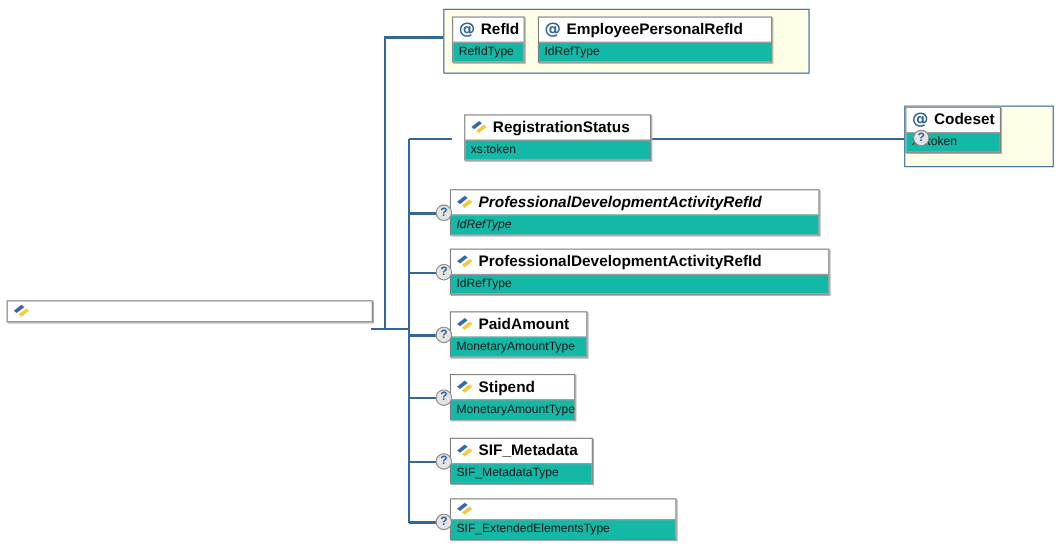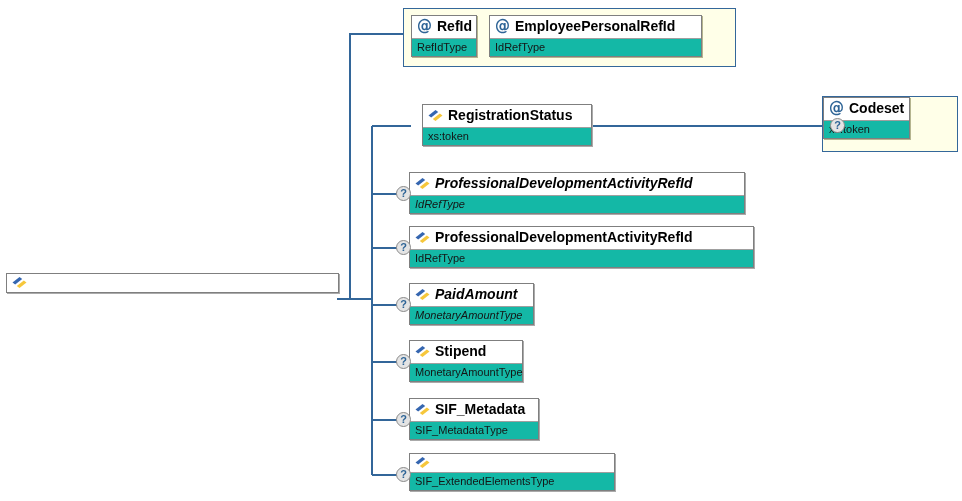--- a/index.html
+++ b/index.html
@@ -119,21 +119,21 @@
         <polygon points="4.8,9.4 11.8,3.9 14.5,6 7.5,11.5" fill="#f6c73b"></polygon>
       </svg>
       <span>ProfessionalDevelopmentActivityRefId</span>
     </div>
     <div class="type">IdRefType</div>
   </div>
   <div class="opt" style="left:396px;top:240px;">
     <span>?</span>
   </div>
 
-  <div class="node" style="left:409px;top:283px;width:123px;font-style:italic;">
+  <div class="node" style="left:409px;top:283px;width:123px;">
     <div class="title">
       <svg class="el-icon" width="15" height="13" viewBox="0 0 15 12">
         <polygon points="0.5,6 7.5,0.5 10.2,2.6 3.2,8.1" fill="#3566b0"></polygon>
         <polygon points="4.8,9.4 11.8,3.9 14.5,6 7.5,11.5" fill="#f6c73b"></polygon>
       </svg>
       <span>PaidAmount</span>
     </div>
     <div class="type">MonetaryAmountType</div>
   </div>
   <div class="opt" style="left:396px;top:297px;">

